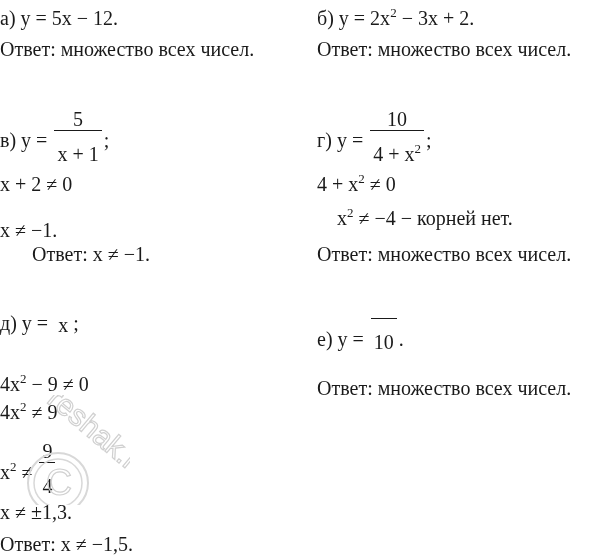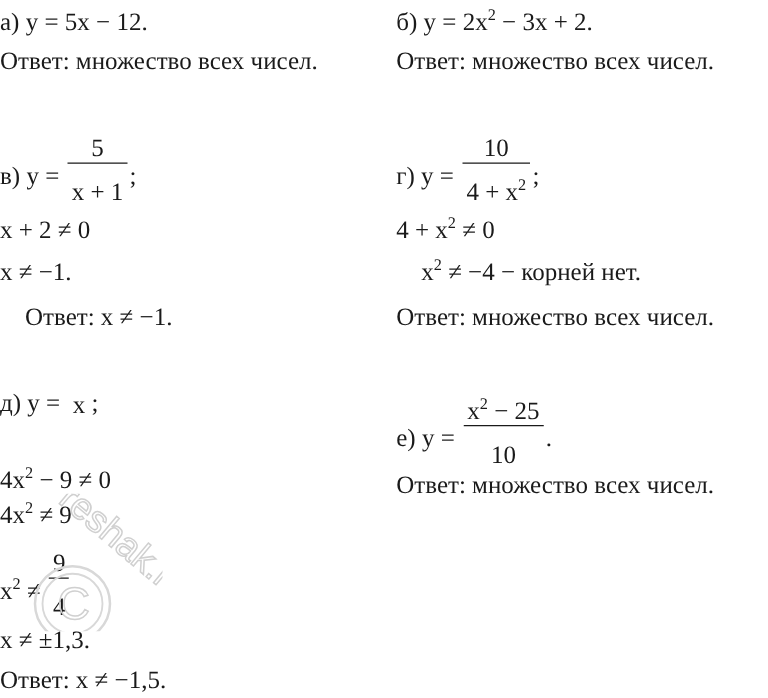--- a/index.html
+++ b/index.html
@@ -30,22 +30,22 @@
 
 <div class="eq" style="left:0;top:108px;">
   <span>в)</span>
   <span>y =</span>
   <span class="frac">
     <span class="num">5</span>
     <span class="den">x + 1</span>
   </span><span>;</span>
 </div>
 <div class="line" style="left:0;top:172px;">x + 2 ≠ 0</div>
-<div class="line" style="left:0;top:206px;text-align:right;">x ≠ −1.</div>
-<div class="line" style="left:0;top:242px;padding-left:20px;">Ответ: x ≠ −1.</div>
+<div class="line" style="left:0;top:218px;text-align:right;">x ≠ −1.</div>
+<div class="line" style="left:12px;top:242px;padding-left:20px;">Ответ: x ≠ −1.</div>
 
 <div class="eq" style="left:317px;top:108px;">
   <span>г)</span>
   <span>y =</span>
   <span class="frac">
     <span class="num">10</span>
     <span class="den"><span>4 + x</span><sup>2</sup></span>
   </span><span>;</span>
 </div>
 <div class="line" style="left:317px;top:172px;">
@@ -76,21 +76,20 @@
     <span class="den">4</span>
   </span>
 </div>
 <div class="line" style="left:0;top:500px;">x ≠ ±1,3.</div>
 <div class="line" style="left:0;top:532px;text-align:center;">Ответ: x ≠ −1,5.</div>
 
 <div class="eq" style="left:317px;top:318px;">
   <span>е)</span>
   <span>y =</span>
   <span class="frac">
-    <span class="num"><span>x</span><sup>2</sup><span> − 25</span></span>
     <span class="den">10</span>
   </span><span>.</span>
 </div>
 <div class="line" style="left:317px;top:376px;">Ответ: множество всех чисел.</div>
 
 <svg class="wm" viewBox="0 0 110 110">
   <circle cx="38" cy="88" r="30" fill="none" stroke="#d8d8d8" stroke-width="2"></circle>
   <circle cx="38" cy="88" r="24" fill="none" stroke="#d8d8d8" stroke-width="1.5"></circle>
   <text x="26" y="100" font-size="36" fill="none" stroke="#d0d0d0" stroke-width="1.2" font-family="Liberation Sans, sans-serif">C</text>
   <text x="10" y="30" font-size="30" fill="none" stroke="#d0d0d0" stroke-width="1.2" transform="rotate(40 50 40)" font-family="Liberation Sans, sans-serif">reshak.ru</text>

